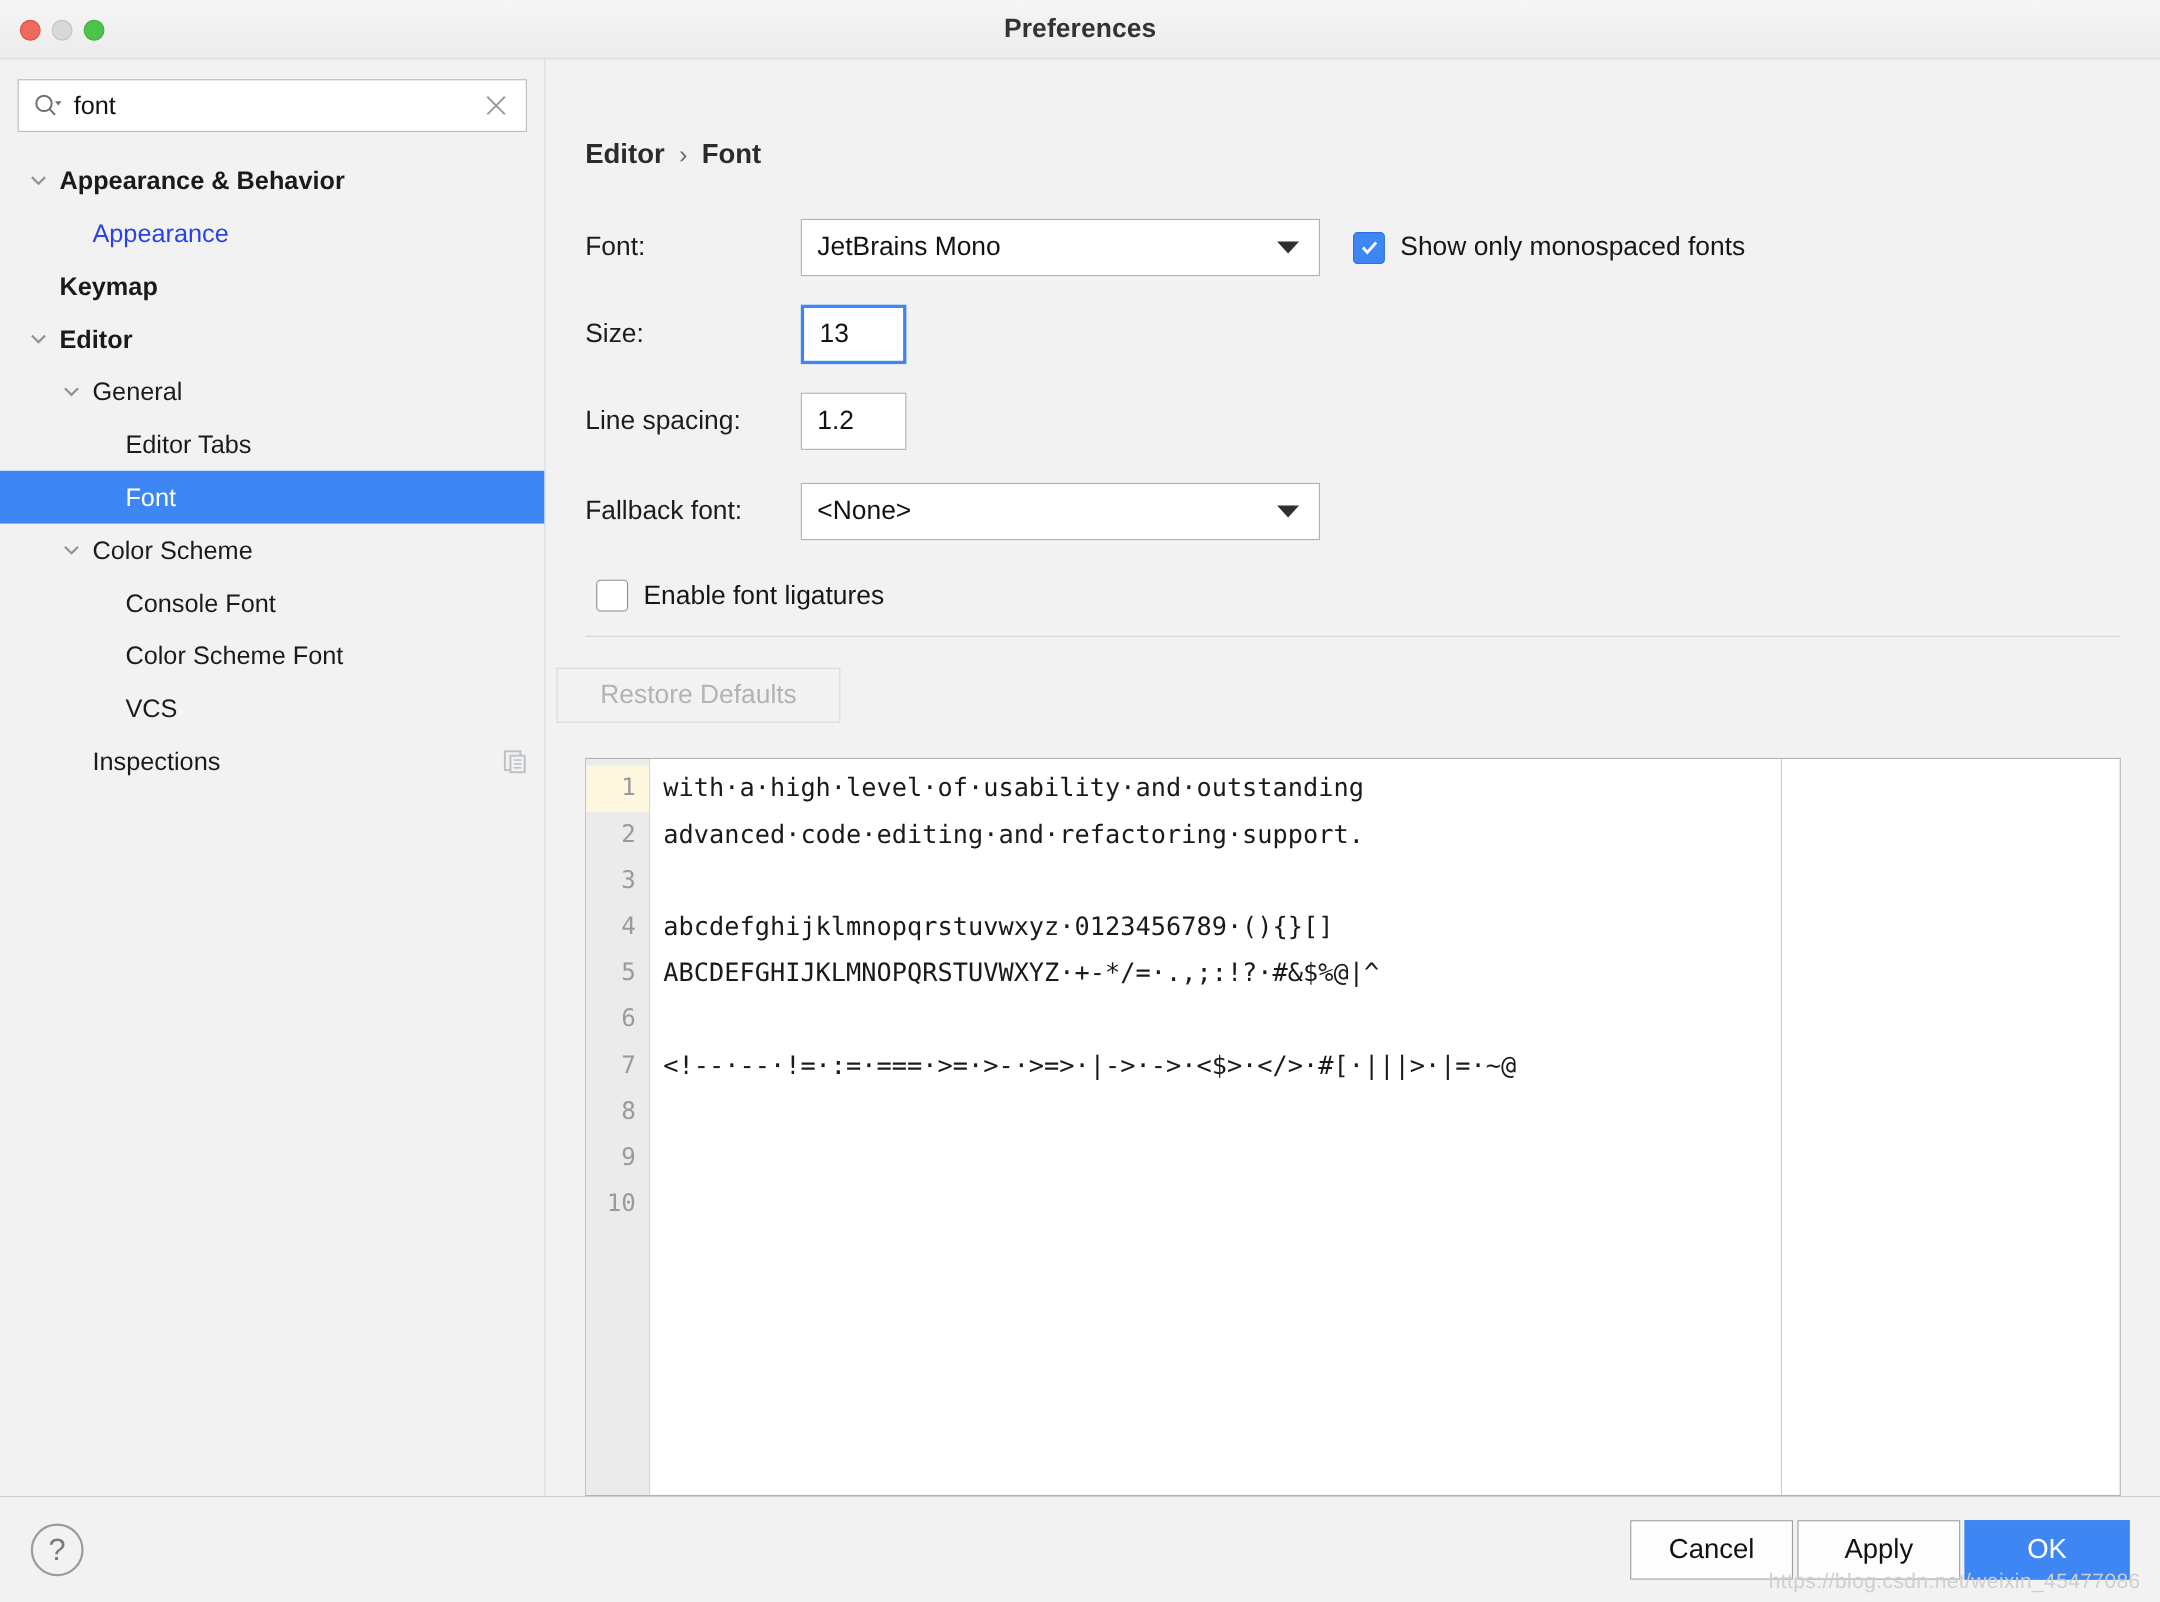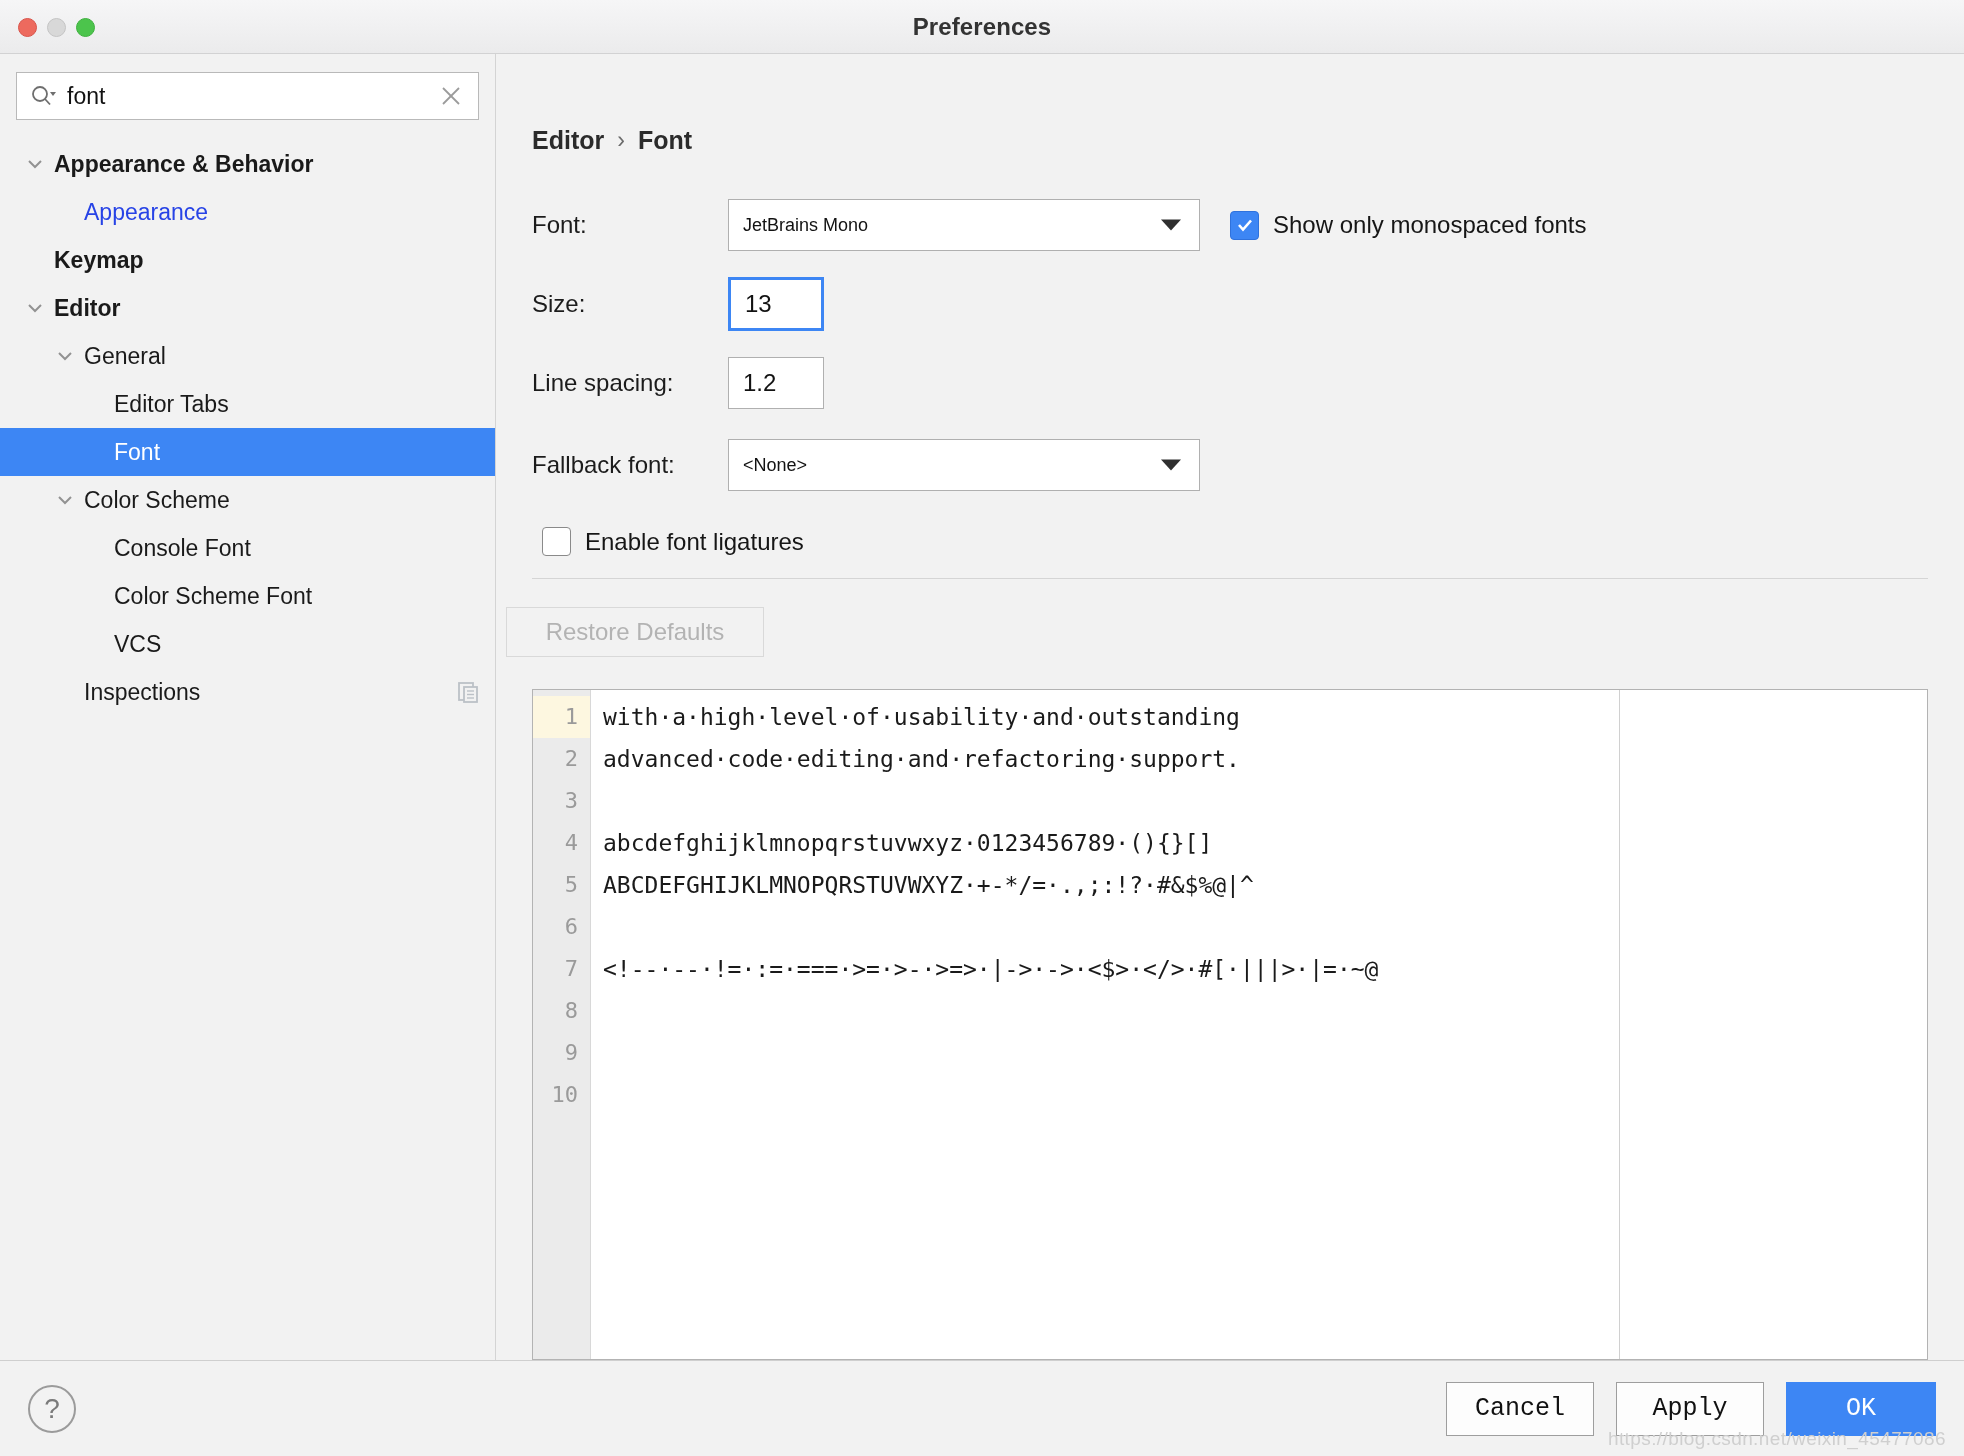--- a/index.html
+++ b/index.html
@@ -69,21 +69,21 @@
   .bc-sep { color: #6b6b6b; font-weight: normal; font-size: 23px; }
 
   .form { padding: 44px 0 0 36px; }
   .frow { display: flex; align-items: center; margin-bottom: 26px; }
   .flabel { font-size: 24px; color: #1c1c1c; width: 196px; flex: 0 0 196px; }
 
   .combo {
     width: 472px; height: 52px; background: #fff; border: 1px solid #b0b0b0;
     display: flex; align-items: center; padding: 0 14px; position: relative;
   }
-  .combo .cval { font-size: 18px; color: #121212; }
+  .combo .cval { font-size: 24px; color: #121212; }
   .combo .carat {
     position: absolute; right: 18px; top: 50%; transform: translateY(-50%);
     width: 0; height: 0; border-left: 10px solid transparent; border-right: 10px solid transparent;
     border-top: 11px solid #2f2f2f;
   }
 
   .numfield {
     height: 54px; background: #fff; display: flex; align-items: center; padding: 0 14px;
     font-size: 24px; color: #121212;
   }
@@ -137,21 +137,21 @@
   
   .footer {
     height: 96px; flex: 0 0 96px; border-top: 1px solid #cfcfcf; background: #f2f2f2;
     display: flex; align-items: center; padding: 0 28px; position: relative;
   }
   .help {
     width: 48px; height: 48px; border-radius: 50%; border: 2px solid #9b9b9b;
     display: flex; align-items: center; justify-content: center;
     font-size: 28px; color: #7a7a7a;
   }
-  .btns { margin-left: auto; display: flex; gap: 22px; font-family: Liberation Mono, monospace; }
+  .btns { margin-left: auto; display: flex; gap: 4px; }
   .btn {
     min-width: 148px; height: 54px; padding: 0 26px;
     display: flex; align-items: center; justify-content: center;
     font-size: 25px; border: 1px solid #9e9e9e; background: #fdfdfd; color: #111;
   }
   .btn.primary { background: #3d86f4; border-color: #3d86f4; color: #fff; min-width: 150px; }
   .watermark {
     position: absolute; right: 18px; bottom: 6px; font-size: 19px;
     color: #cfcfcf; letter-spacing: .4px; pointer-events: none;
   }

